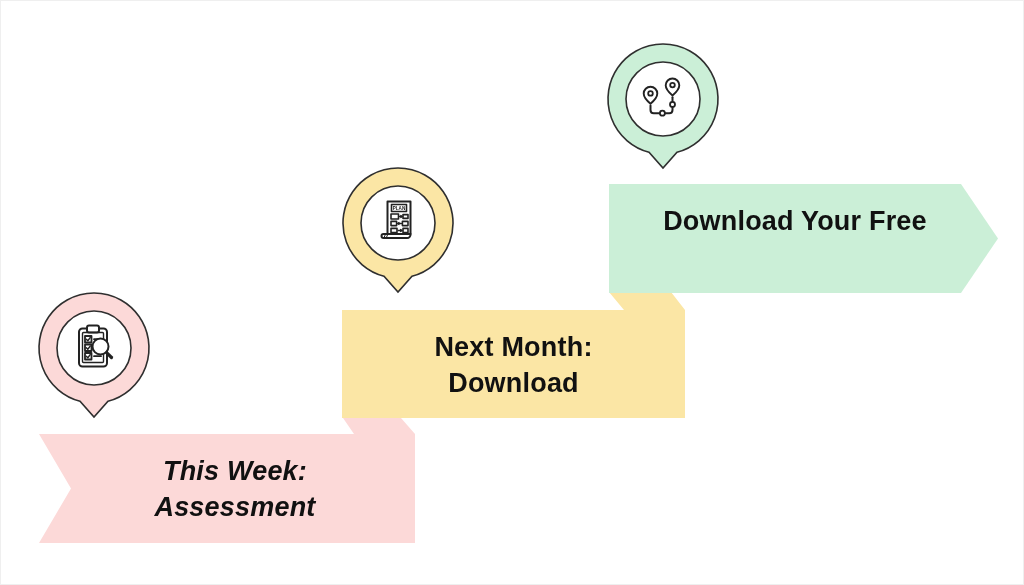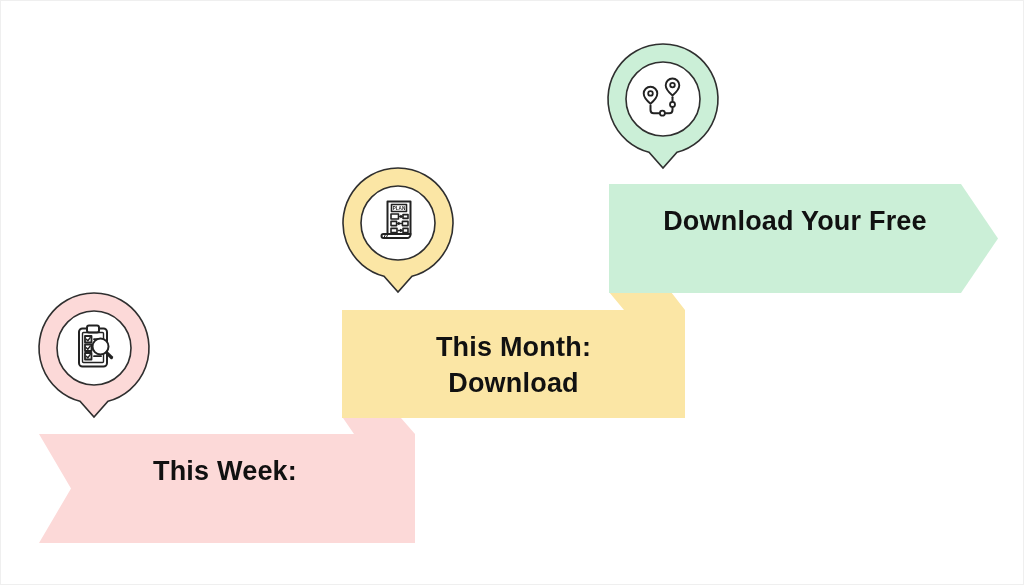--- a/index.html
+++ b/index.html
@@ -34,26 +34,27 @@
 
   <svg class="layer" width="1024" height="585" viewBox="0 0 1024 585">
 
     <polygon points="38,433 353,433 342,417 400,417 414,433 414,542 38,542 70,487.5" fill="#FCD9D8"></polygon>
 
     <polygon points="341,309 623,309 608,291 670,291 684,309 684,417 341,417" fill="#FBE6A5"></polygon>
 
     <polygon points="608,183 960,183 997,237.5 960,292 608,292" fill="#CBEFD7"></polygon>
   </svg>
 
-  <div class="label" style="left:28px; top:452px; width:376px; padding-left:16px; box-sizing:border-box;">
+  <div class="label" style="left:38px; top:452px; width:376px; padding-left:16px; box-sizing:border-box;font-style:italic;">
     <div>This Week:</div>
+    <div>Assessment</div>
   </div>
 
   <div class="label" style="left:341px; top:328px; width:343px;">
-    <div>This Month:</div>
+    <div>Next Month:</div>
     <div>Download</div>
   </div>
 
   <div class="label" style="left:608px; top:202px; width:372px;">
     <div>Download Your Free</div>
   </div>
 
   <svg class="pin" style="left:33px; top:287px;" width="120" height="136" viewBox="-60 -60 120 136">
     <path d="M -14 53.2 A 55 55 0 1 1 14 53.2 L 0 69 Z" stroke="#2f2f2f" stroke-width="1.6" fill="#FCD9D8"></path>
     <circle cx="0" cy="0" r="37" fill="#ffffff" stroke="#2f2f2f" stroke-width="1.6"></circle>

